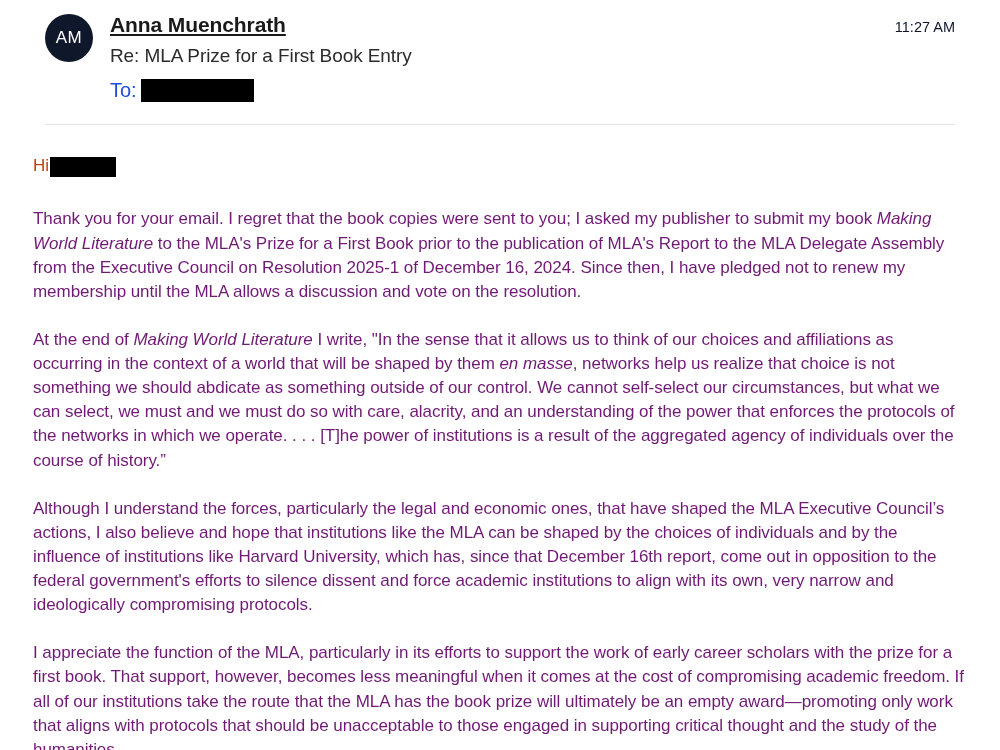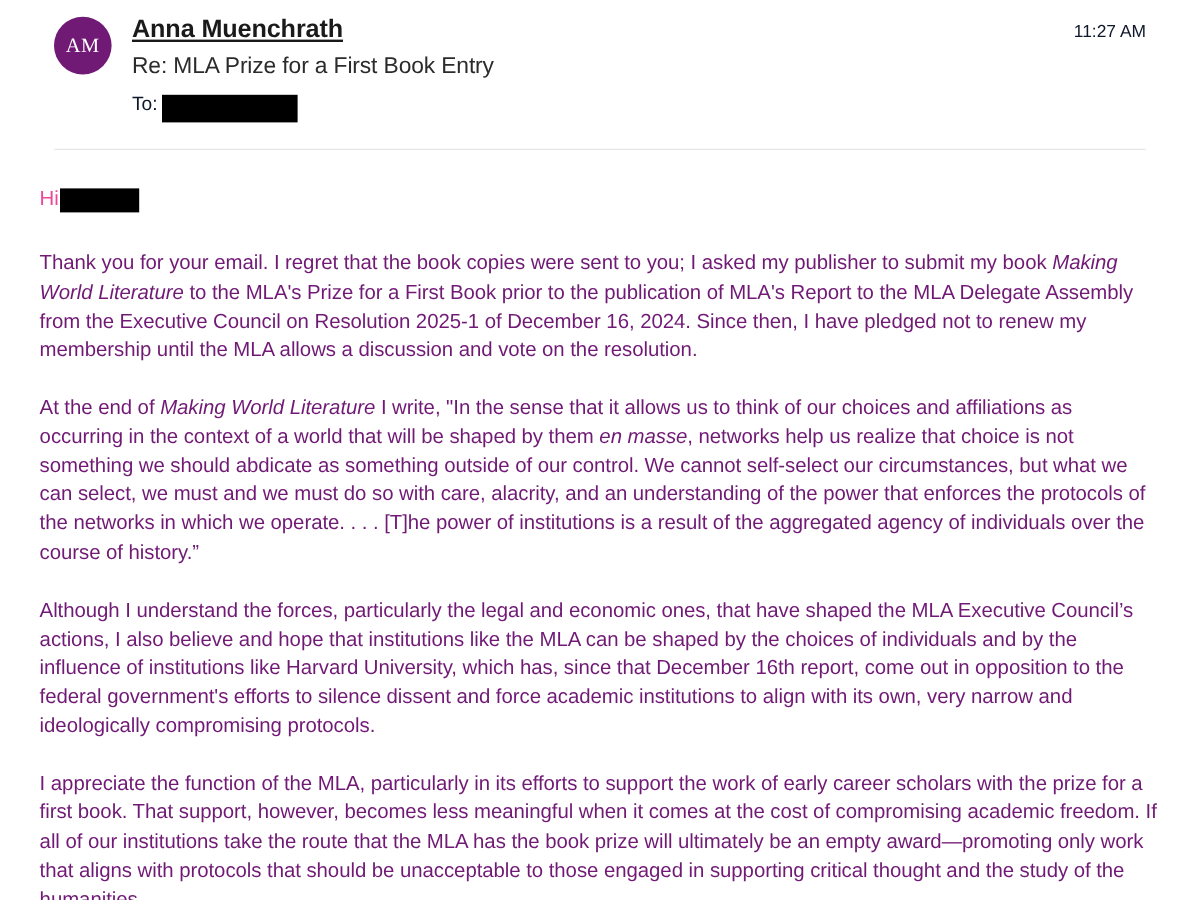--- a/index.html
+++ b/index.html
@@ -27,32 +27,31 @@
     display: flex;
     align-items: flex-start;
     padding: 12px 45px 0 45px;
     box-sizing: border-box;
   }
 
   .avatar {
     width: 48px;
     height: 48px;
     border-radius: 50%;
-    background: #701a75;
+    background: #0f172a;
     color: #ffffff;
     display: flex;
     align-items: center;
     justify-content: center;
     font-size: 17px;
     font-weight: 400;
     letter-spacing: 0.4px;
     flex: 0 0 auto;
     margin-top: 2px;
     user-select: none;
-    font-family: Liberation Serif, serif;
   }
 
   .header-text {
     flex: 1 1 auto;
     padding-left: 17px;
     min-width: 0;
   }
 
   .sender-row {
     display: flex;
@@ -80,24 +79,24 @@
   .subject-line {
     font-size: 19px;
     color: #2b2b2b;
     line-height: 1.5;
     margin-top: 4px;
     letter-spacing: -0.1px;
   }
 
   .recipient-row {
     display: flex;
-    align-items: flex-start;
+    align-items: flex-end;
     margin-top: 8px;
-    font-size: 16px;
-    color: #0f172a;
+    font-size: 20px;
+    color: #1d4ed8;
   }
 
   .recipient-label {
     margin-right: 4px;
   }
 
   .redaction {
     display: inline-block;
     background: #000000;
     vertical-align: middle;
@@ -124,21 +123,21 @@
   }
 
   
   .email-body {
     padding: 0 33px 0 33px;
     box-sizing: border-box;
   }
 
   .greeting {
     font-size: 17px;
-    color: #ec4899;
+    color: #c2410c;
     line-height: 1.45;
     padding-top: 29px;
     padding-left: 0px;
     white-space: nowrap;
   }
 
   .body-paragraph {
     font-size: 17px;
     line-height: 1.42;
     color: #701a75;

